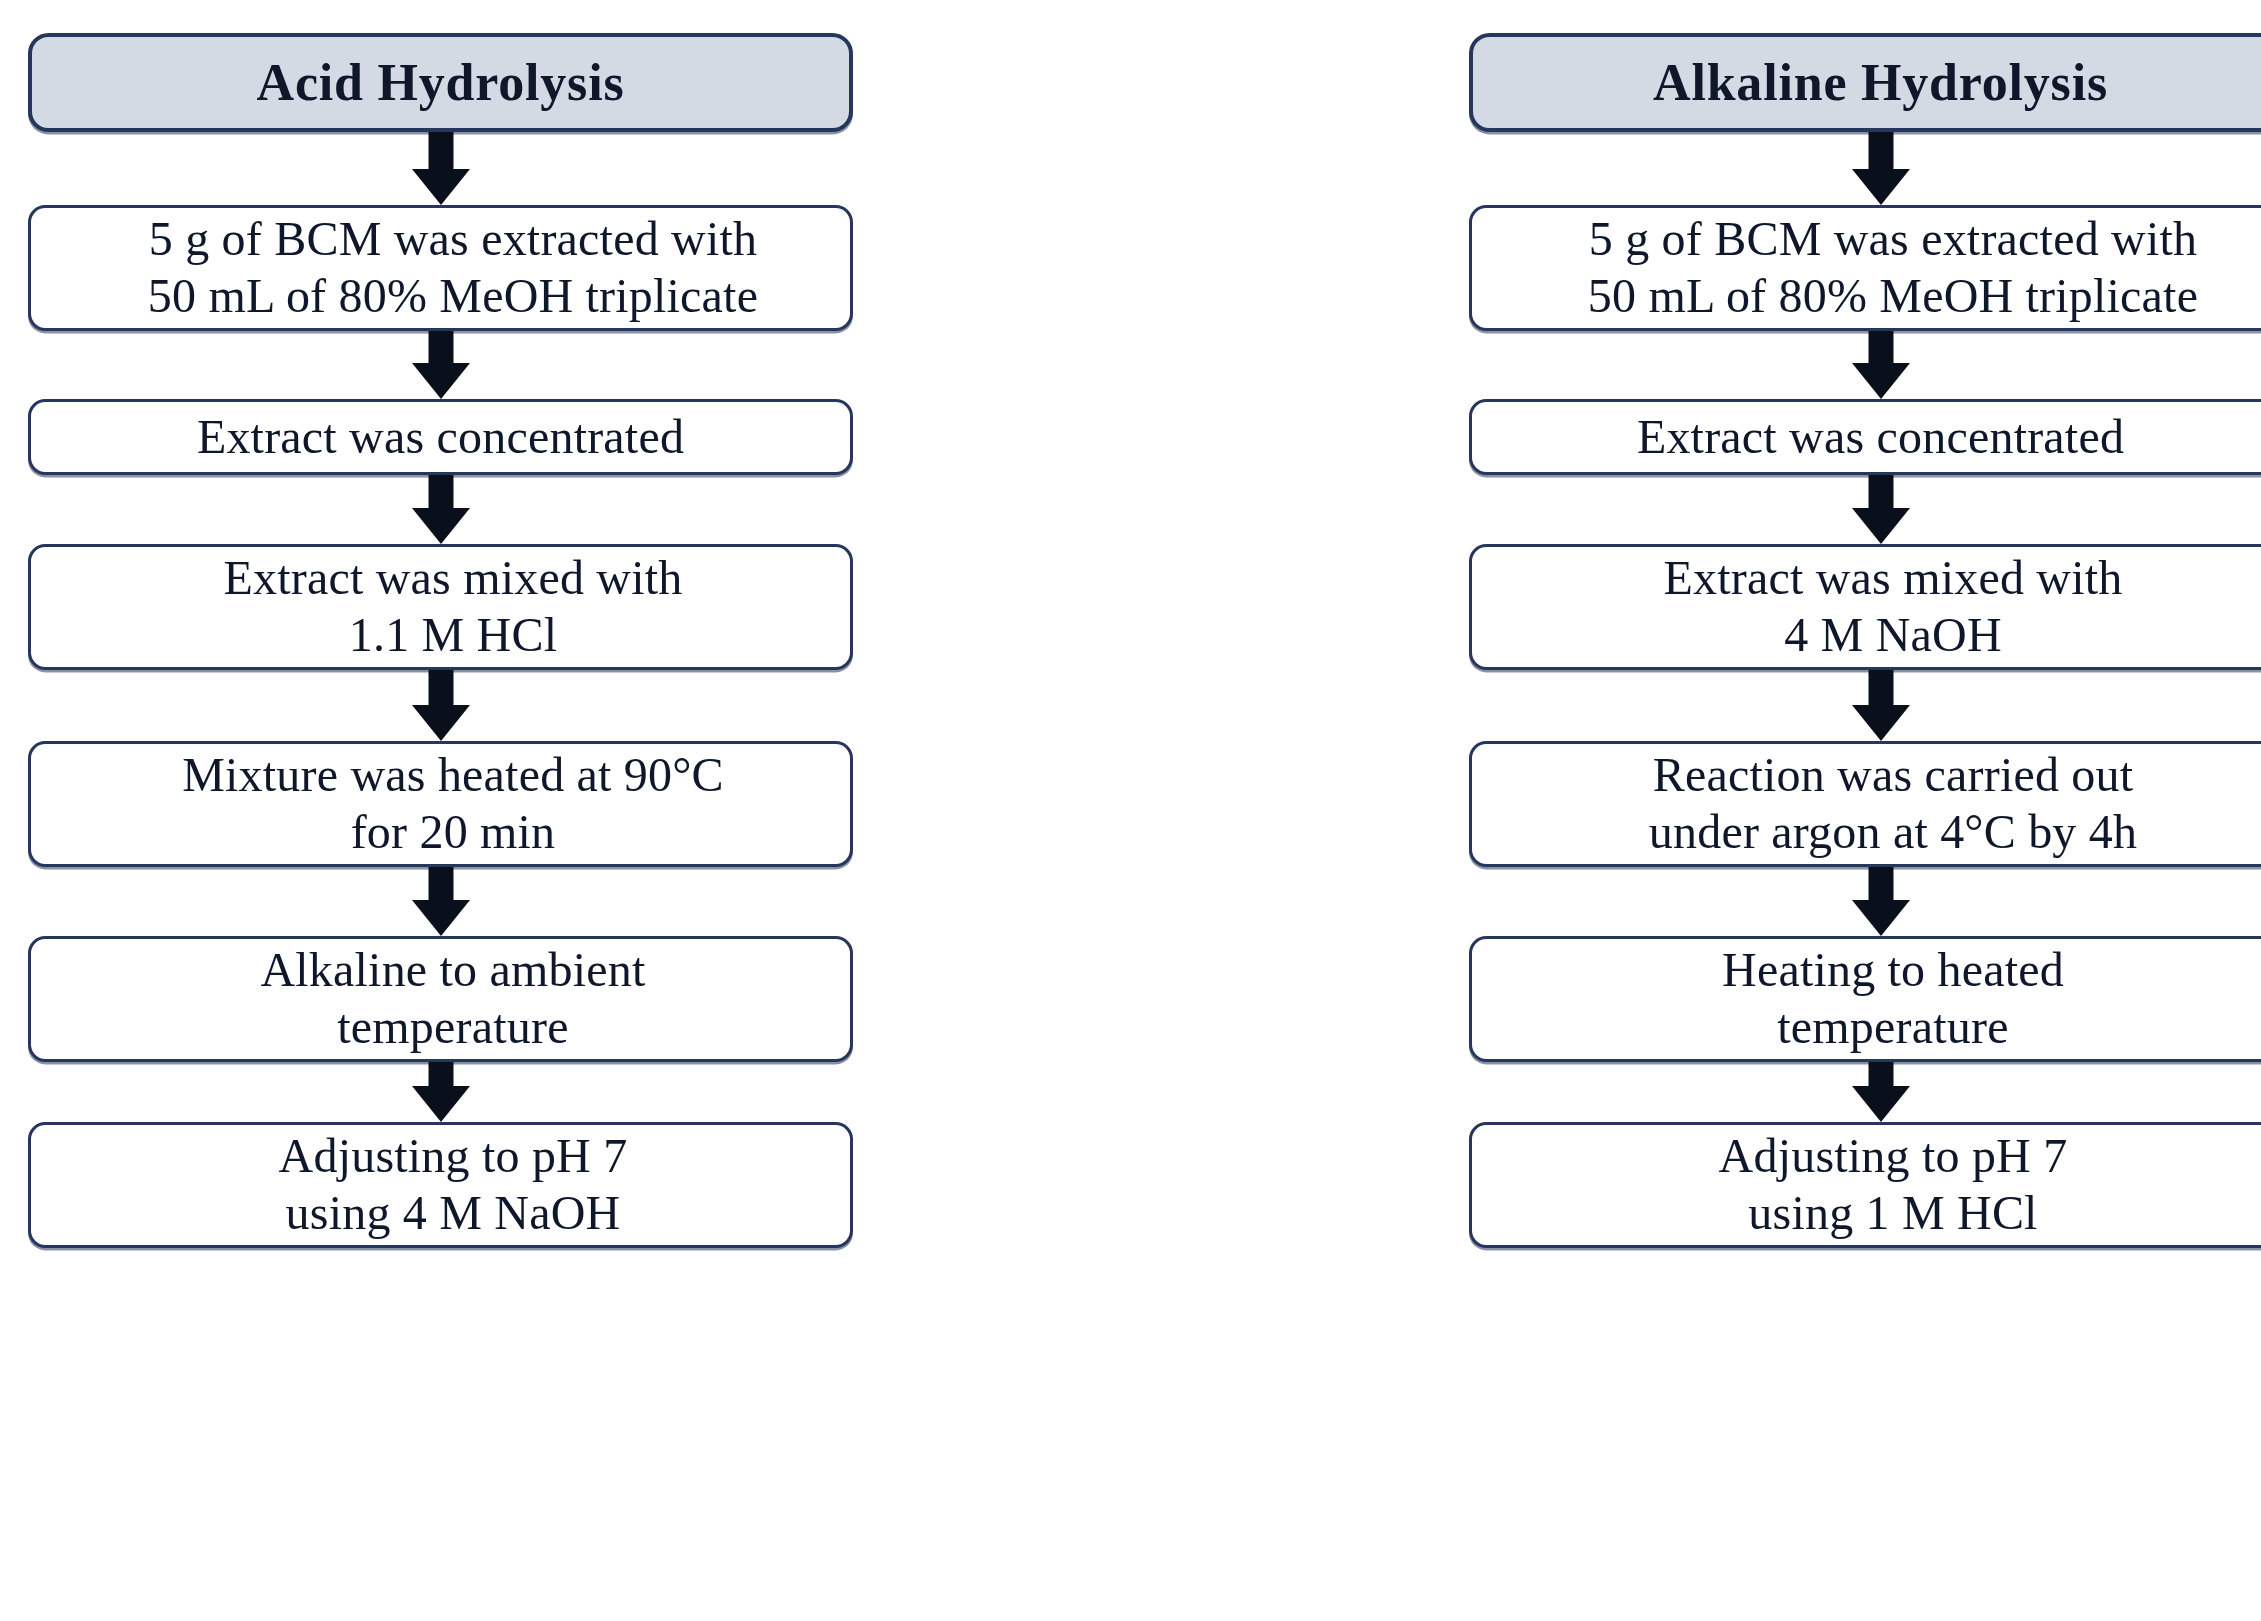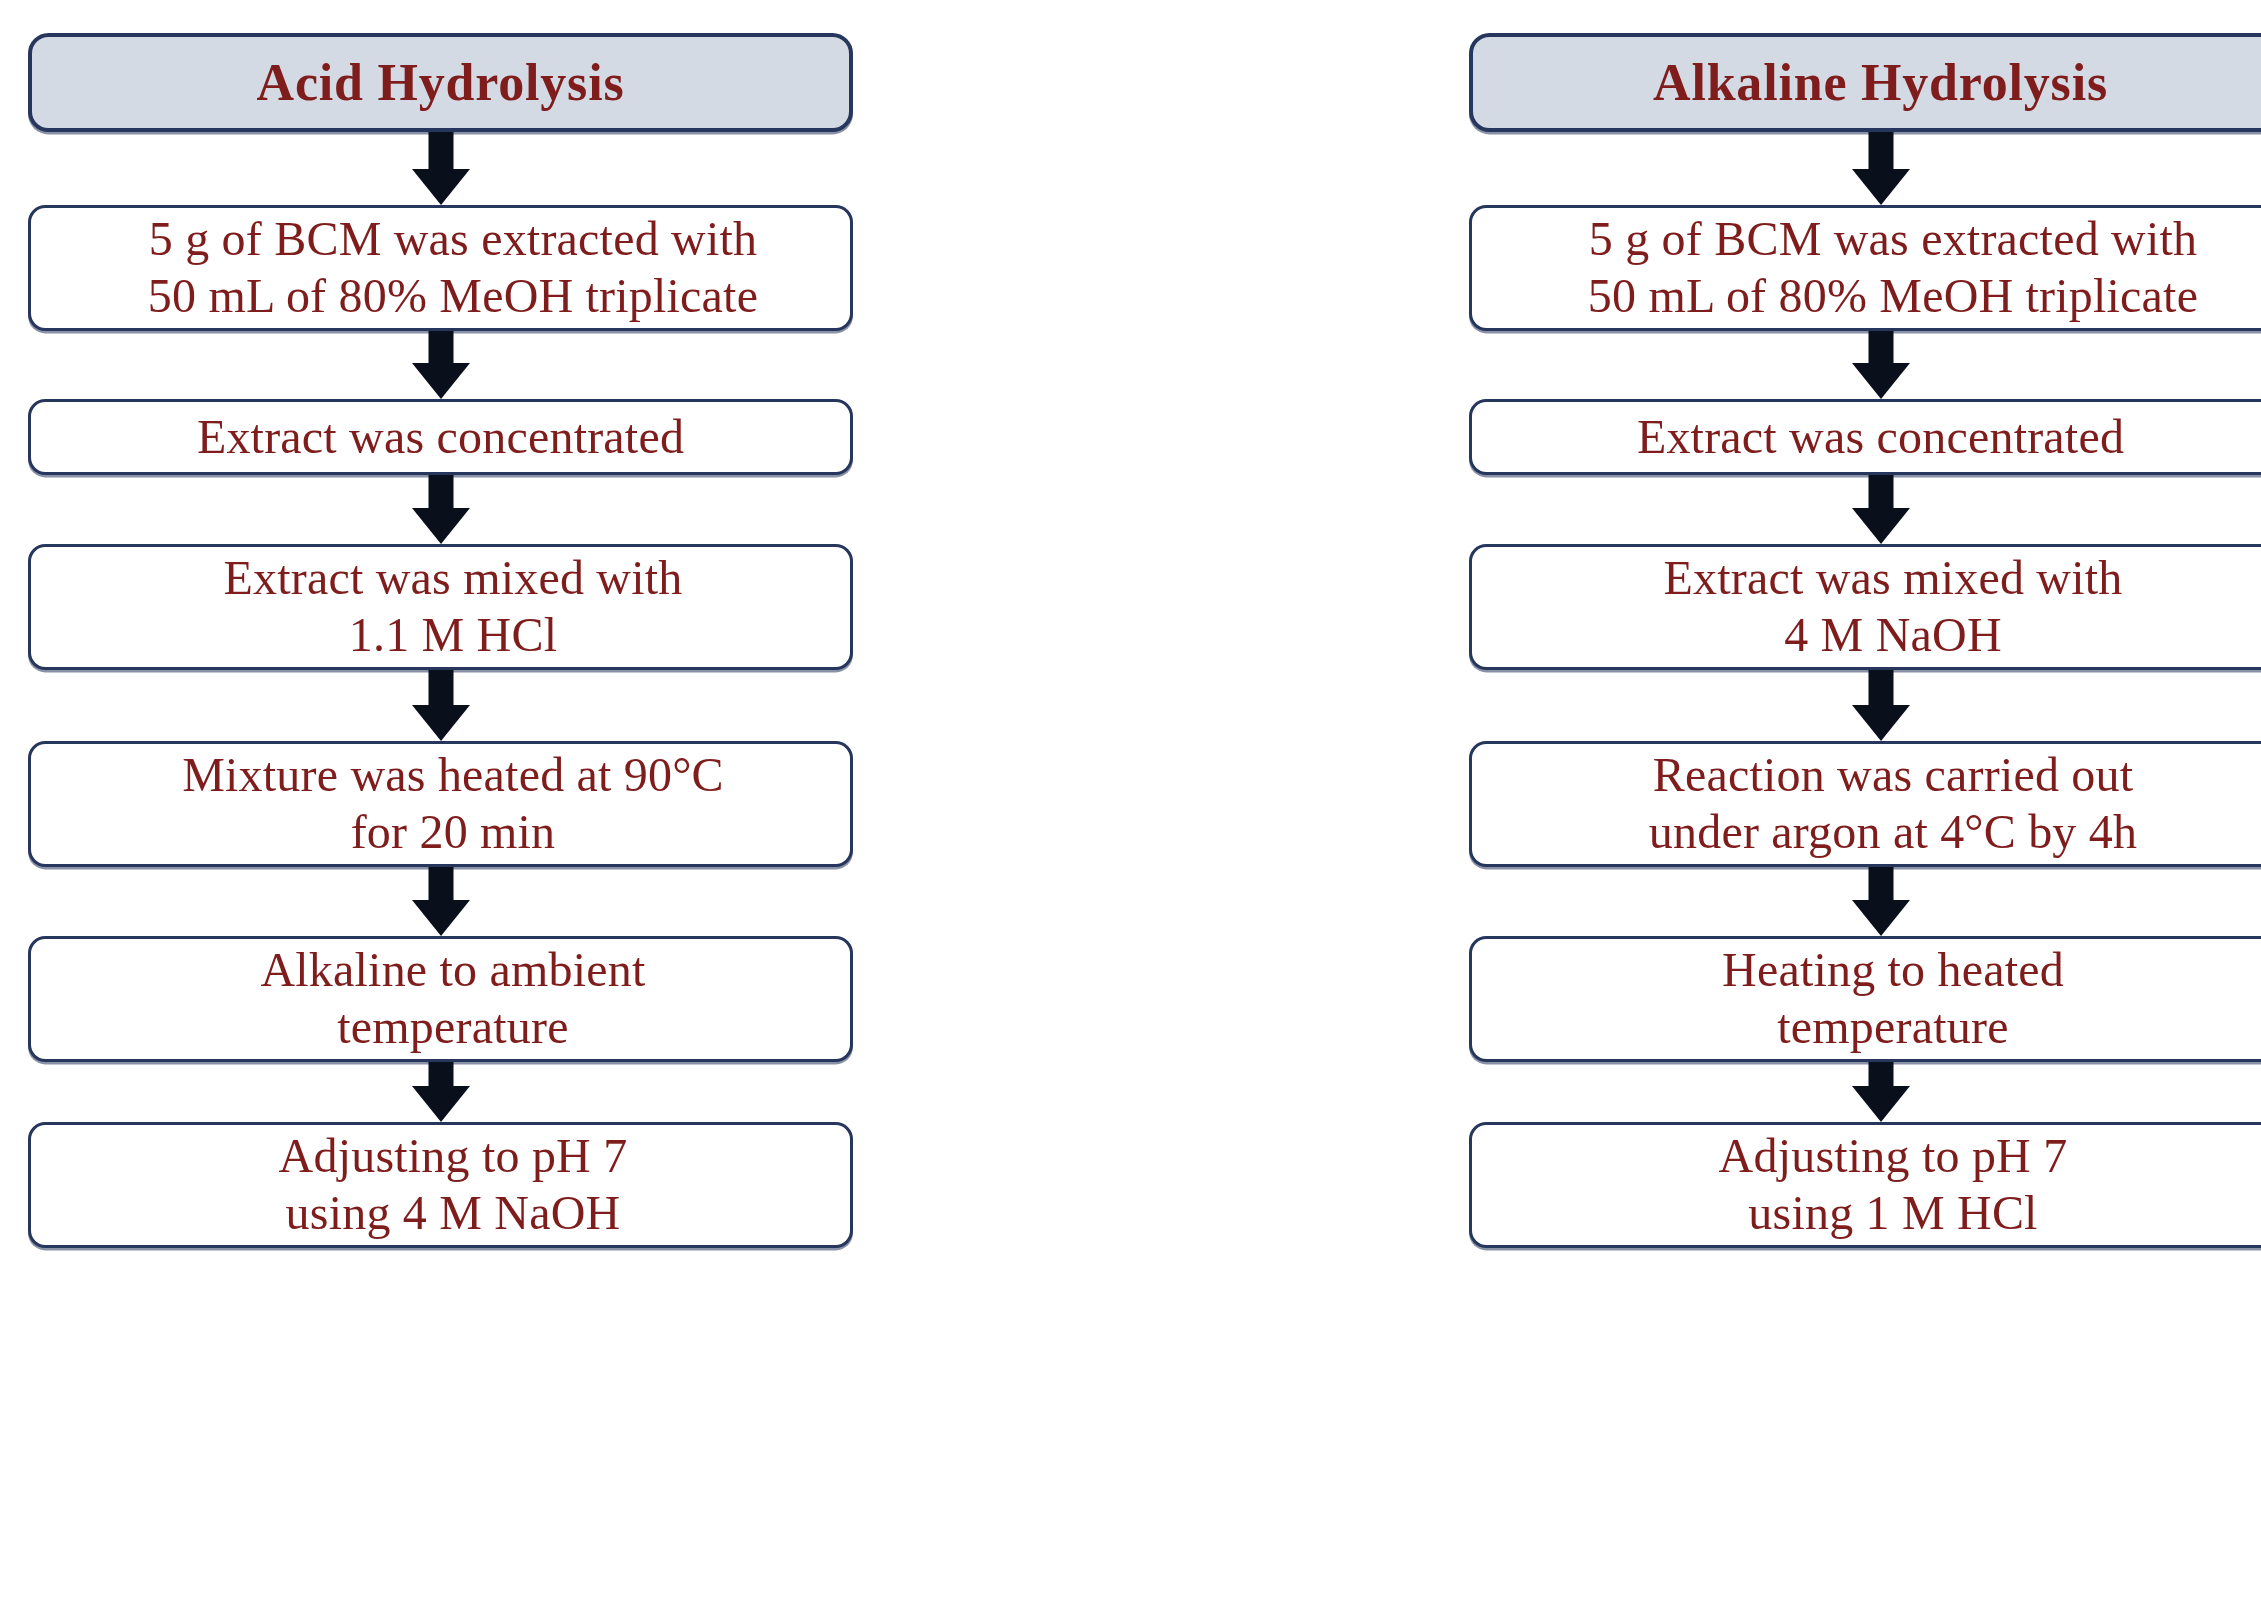--- a/index.html
+++ b/index.html
@@ -14,21 +14,21 @@
 
   
   .node{
     box-sizing:border-box;
     width:100%;
     border:3.2px solid #27365c;
     border-radius:17.4px;
     background:#ffffff;
     display:flex;align-items:center;justify-content:center;
     text-align:center;
-    color:#7f1d1d;
+    color:#0f172a;
     box-shadow:0 2.4px 0 0 rgba(39,54,92,.55);
     position:relative;
   }
   .node .txt{
     font-size:48px;
     line-height:1.18;
     letter-spacing:0.2px;
     padding:0 14px;
     white-space:pre-line;
   }

